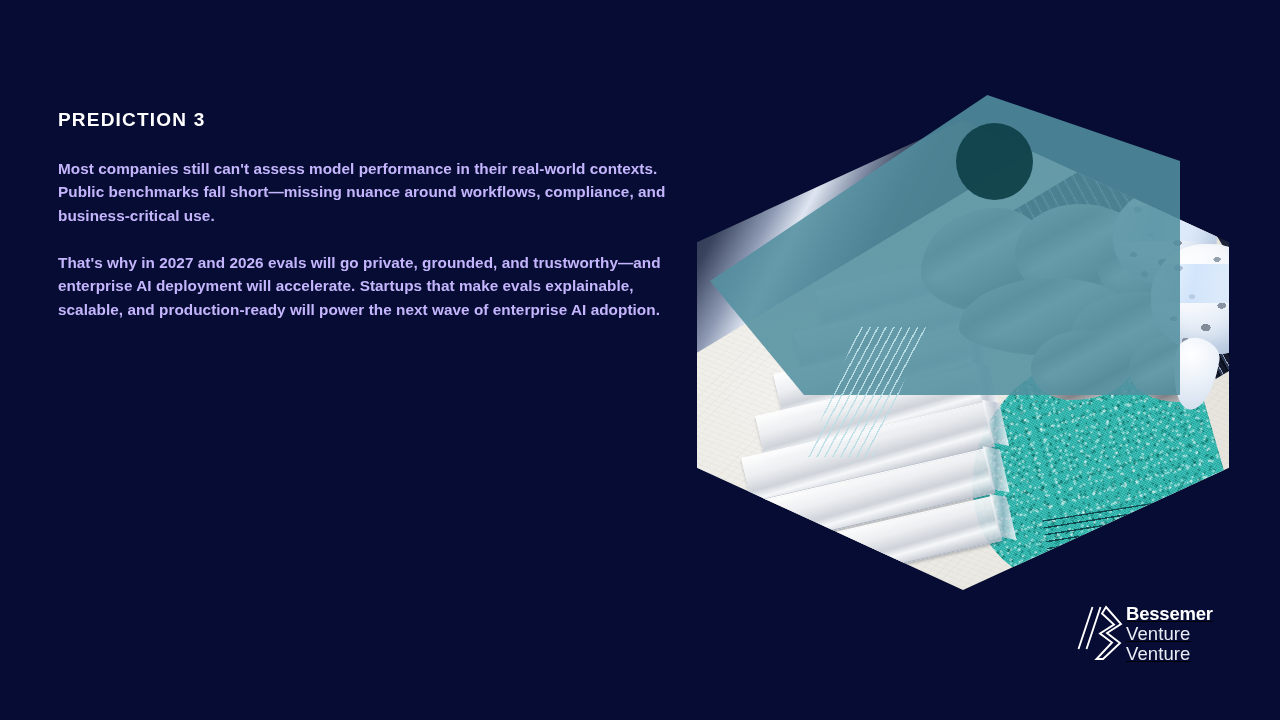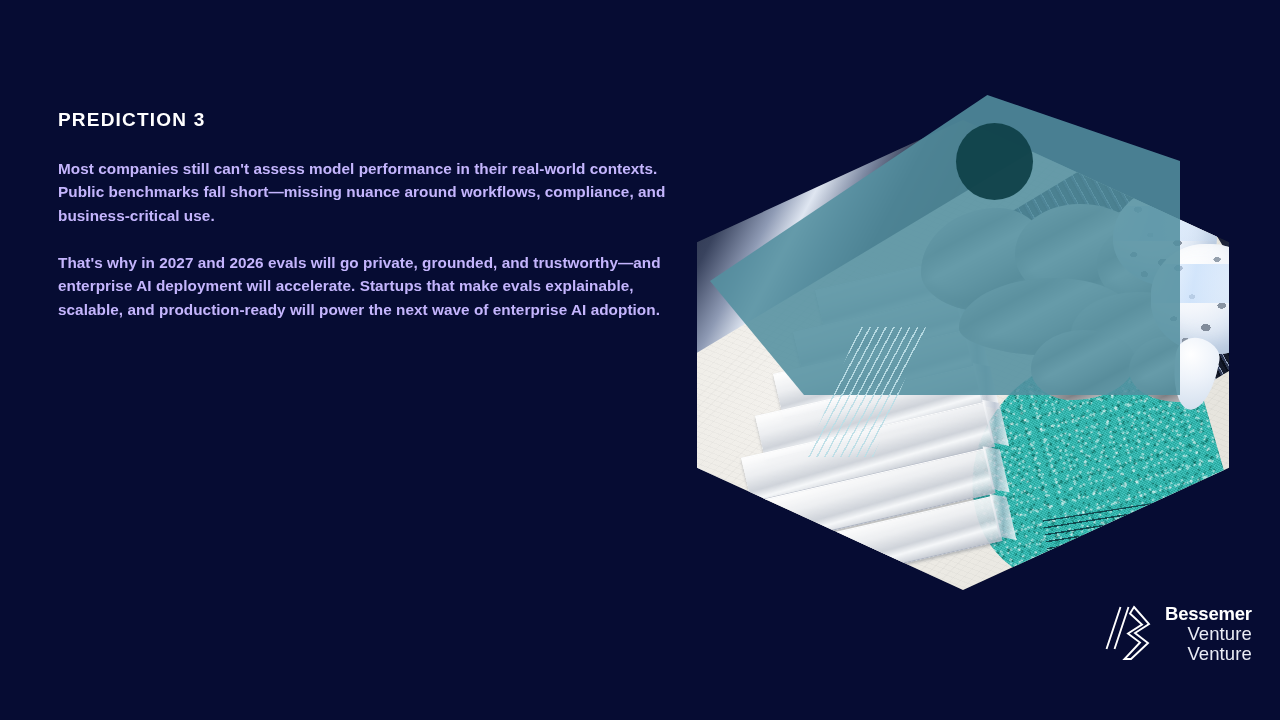--- a/index.html
+++ b/index.html
@@ -297,37 +297,37 @@
     width:128px; height:42px;
     background:repeating-linear-gradient(180deg,
       #12474e 0 1.4px,
       rgba(255,255,255,0) 1.4px 7px);
     transform:rotate(-9deg);
   }
 
   
   .logo {
     position:absolute;
-    left:1104px; top:604px;
+    left:1076px; top:604px;
     display:flex;
     align-items:center;
-    gap:11px;
+    text-decoration:underline;
   }
   .logo-mark { width:50px; height:58px; display:block; }
   .logo-words {
     display:flex; flex-direction:column;
     justify-content:center;
   }
   .logo-words .w1 {
     font-size:18.5px; font-weight:bold; color:#ffffff;
     line-height:20px; letter-spacing:-0.2px;
   }
   .logo-words .w2, .logo-words .w3 {
     font-size:18.5px; font-weight:normal; color:#e9ecf5;
-    line-height:20px; letter-spacing:0.1px;text-align:right;
+    line-height:20px; letter-spacing:0.1px;
   }
 </style>
 </head>
 <body>
 
 <div class="slide">
 
   <div class="text-col">
     <div class="eyebrow">PREDICTION 3</div>
 

